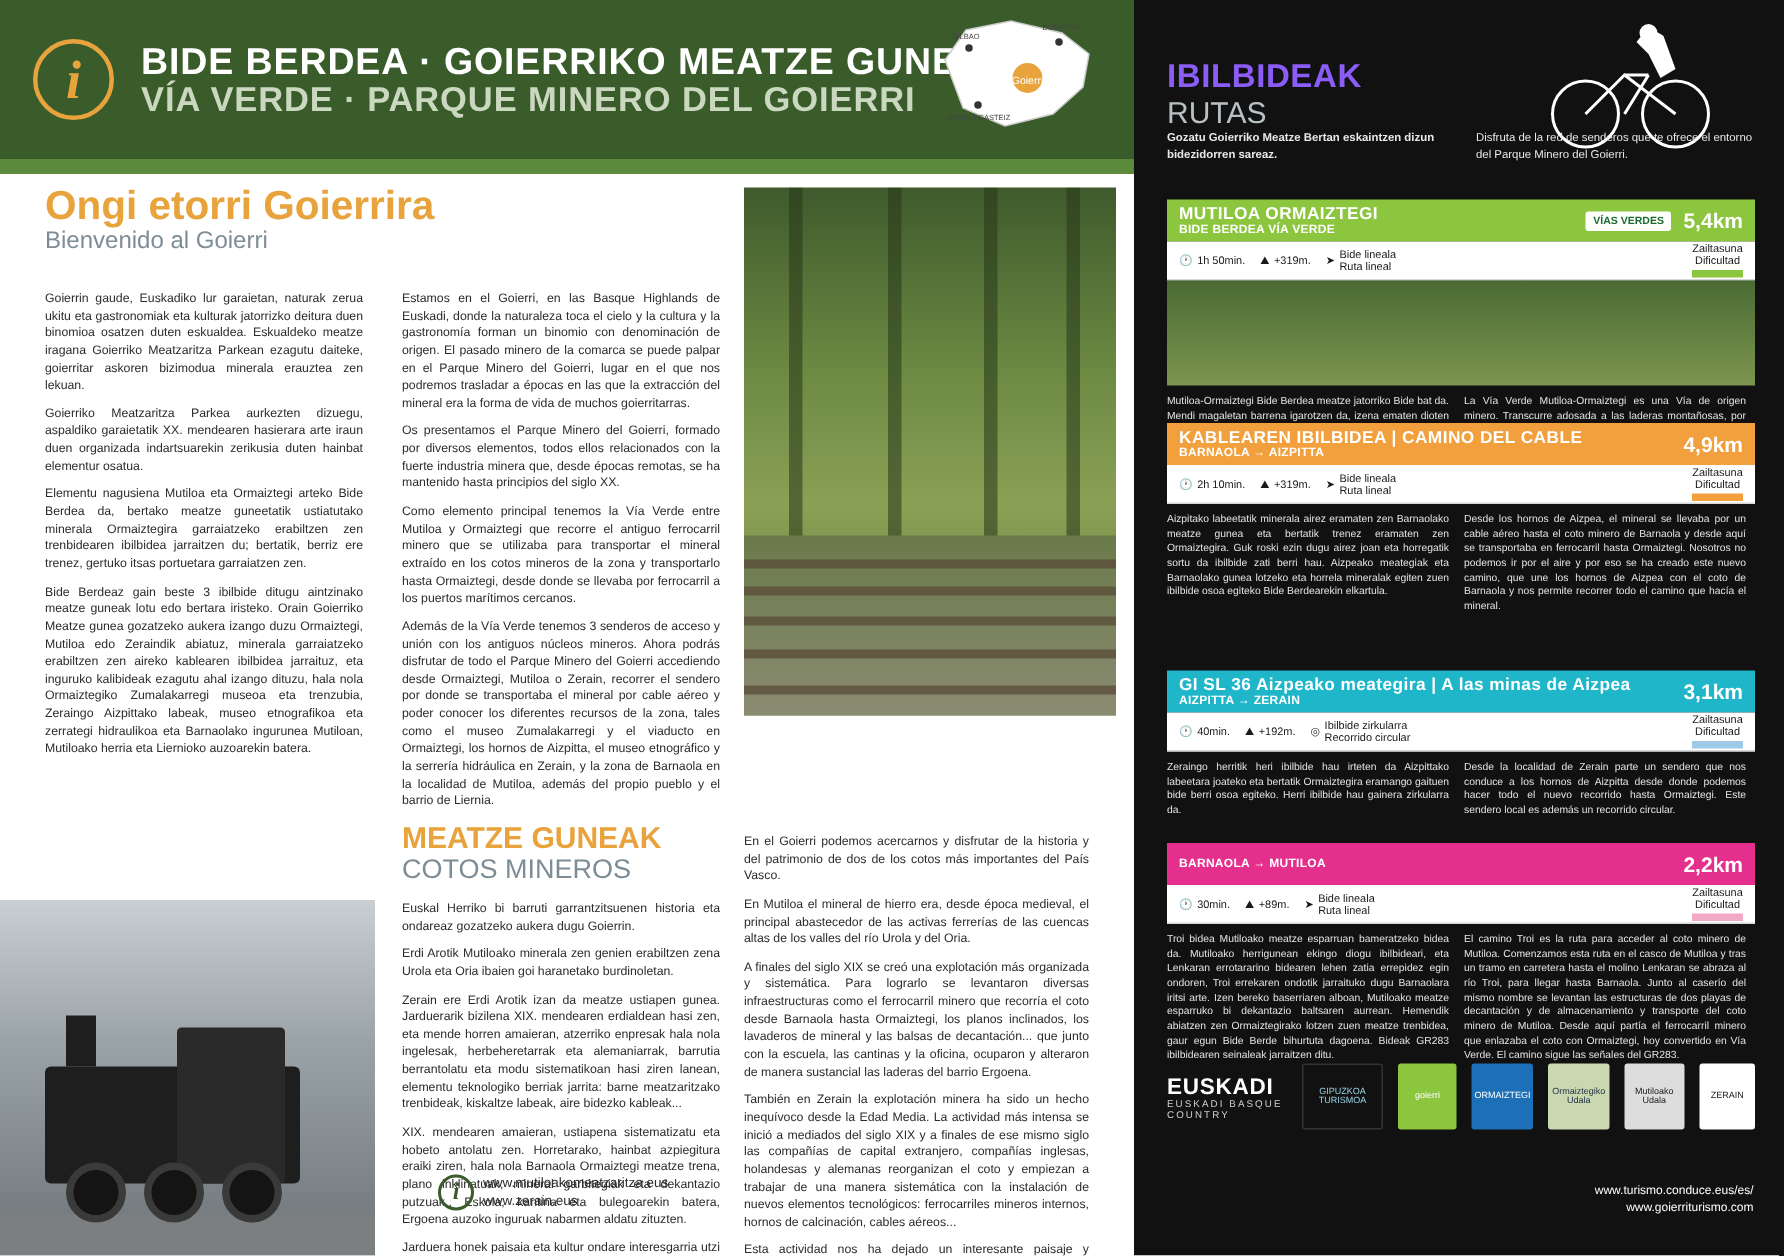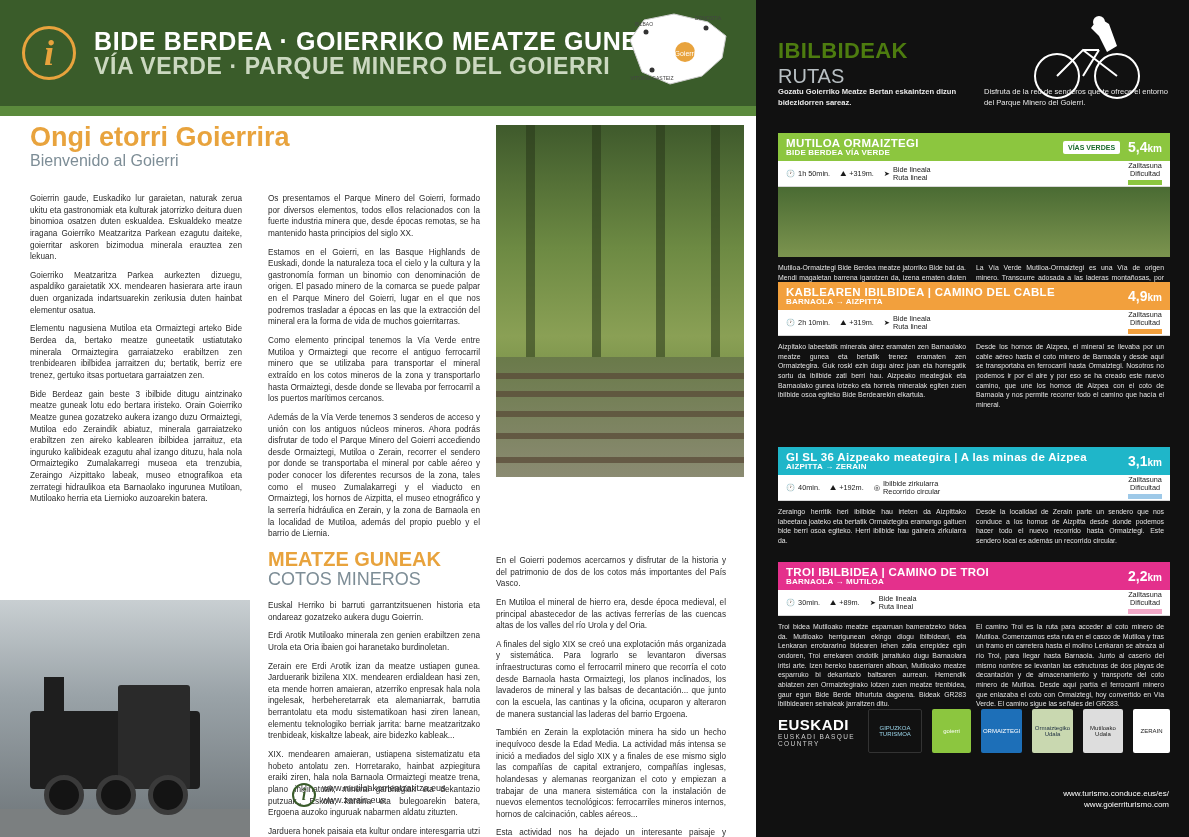--- a/index.html
+++ b/index.html
@@ -97,34 +97,34 @@
     position:absolute; left:292px; top:783px; width:24px; height:24px; border-radius:50%;
     border:2px solid #3a5c2a; color:#3a5c2a;
     display:flex; align-items:center; justify-content:center;
     font-family:"Liberation Serif", serif; font-size:16px; font-style:italic; font-weight:bold;
   }
 
   
   .right { position:absolute; left:756px; top:0; width:433px; height:837px; background:#111111; color:#ffffff; }
 
   .r-head { position:absolute; left:22px; top:38px; }
-  .r-title { font-size:22px; font-weight:bold; color:#4d7c0f; letter-spacing:.4px; }
+  .r-title { font-size:22px; font-weight:bold; color:#8b5cf6; letter-spacing:.4px; }
   .r-subtitle { font-size:20px; color:#b9c0c4; margin-top:1px; }
   .r-lead { position:absolute; left:22px; top:86px; width:185px; font-size:7.6px; line-height:1.45; color:#e8e8e8; font-weight:bold; }
   .r-lead2 { position:absolute; left:228px; top:86px; width:190px; font-size:7.6px; line-height:1.45; color:#e8e8e8; }
 
   .cyclist { position:absolute; right:18px; top:10px; width:150px; height:95px; }
 
   .route { position:absolute; left:22px; width:392px; }
   .route-bar { height:28px; display:flex; align-items:center; padding:0 8px; color:#ffffff; }
   .route-names { flex:1; line-height:1.05; }
   .route-n1 { font-size:11.5px; font-weight:bold; letter-spacing:.3px; }
   .route-n2 { font-size:8px; font-weight:bold; letter-spacing:.2px; }
   .route-km { font-size:14px; font-weight:bold; }
-  .route-km small { font-size:10px; font-weight:bold; }
+  .route-km small { font-size:14px; font-weight:bold; }
 
   .route-meta {
     display:flex; align-items:center; gap:10px;
     background:#ffffff; color:#1a1a1a; height:26px; padding:0 8px;
     font-size:7.3px; border-bottom:1px solid #d8d8d8;
   }
   .meta-item { display:flex; align-items:center; gap:3px; white-space:nowrap; }
   .meta-type { line-height:1.05; }
   .diff { margin-left:auto; text-align:center; line-height:1.05; }
   .diff-bar { width:34px; height:5px; margin:2px auto 0; }
@@ -188,22 +188,22 @@
     </div>
 
     <div class="col col1">
       <p>Goierrin gaude, Euskadiko lur garaietan, naturak zerua ukitu eta gastronomiak eta kulturak jatorrizko deitura duen binomioa osatzen duten eskualdea. Eskualdeko meatze iragana Goierriko Meatzaritza Parkean ezagutu daiteke, goierritar askoren bizimodua minerala erauztea zen lekuan.</p>
       <p>Goierriko Meatzaritza Parkea aurkezten dizuegu, aspaldiko garaietatik XX. mendearen hasierara arte iraun duen organizada indartsuarekin zerikusia duten hainbat elementur osatua.</p>
       <p>Elementu nagusiena Mutiloa eta Ormaiztegi arteko Bide Berdea da, bertako meatze guneetatik ustiatutako minerala Ormaiztegira garraiatzeko erabiltzen zen trenbidearen ibilbidea jarraitzen du; bertatik, berriz ere trenez, gertuko itsas portuetara garraiatzen zen.</p>
       <p>Bide Berdeaz gain beste 3 ibilbide ditugu aintzinako meatze guneak lotu edo bertara iristeko. Orain Goierriko Meatze gunea gozatzeko aukera izango duzu Ormaiztegi, Mutiloa edo Zeraindik abiatuz, minerala garraiatzeko erabiltzen zen aireko kablearen ibilbidea jarraituz, eta inguruko kalibideak ezagutu ahal izango dituzu, hala nola Ormaiztegiko Zumalakarregi museoa eta trenzubia, Zeraingo Aizpittako labeak, museo etnografikoa eta zerrategi hidraulikoa eta Barnaolako ingurunea Mutiloan, Mutiloako herria eta Liernioko auzoarekin batera.</p>
     </div>
 
     <div class="col col2">
+      <p>Estamos en el Goierri, en las Basque Highlands de Euskadi, donde la naturaleza toca el cielo y la cultura y la gastronomía forman un binomio con denominación de origen. El pasado minero de la comarca se puede palpar en el Parque Minero del Goierri, lugar en el que nos podremos trasladar a épocas en las que la extracción del mineral era la forma de vida de muchos goierritarras.</p>
       <p>Os presentamos el Parque Minero del Goierri, formado por diversos elementos, todos ellos relacionados con la fuerte industria minera que, desde épocas remotas, se ha mantenido hasta principios del siglo XX.</p>
-      <p>Estamos en el Goierri, en las Basque Highlands de Euskadi, donde la naturaleza toca el cielo y la cultura y la gastronomía forman un binomio con denominación de origen. El pasado minero de la comarca se puede palpar en el Parque Minero del Goierri, lugar en el que nos podremos trasladar a épocas en las que la extracción del mineral era la forma de vida de muchos goierritarras.</p>
       <p>Como elemento principal tenemos la Vía Verde entre Mutiloa y Ormaiztegi que recorre el antiguo ferrocarril minero que se utilizaba para transportar el mineral extraído en los cotos mineros de la zona y transportarlo hasta Ormaiztegi, desde donde se llevaba por ferrocarril a los puertos marítimos cercanos.</p>
       <p>Además de la Vía Verde tenemos 3 senderos de acceso y unión con los antiguos núcleos mineros. Ahora podrás disfrutar de todo el Parque Minero del Goierri accediendo desde Ormaiztegi, Mutiloa o Zerain, recorrer el sendero por donde se transportaba el mineral por cable aéreo y poder conocer los diferentes recursos de la zona, tales como el museo Zumalakarregi y el viaducto en Ormaiztegi, los hornos de Aizpitta, el museo etnográfico y la serrería hidráulica en Zerain, y la zona de Barnaola en la localidad de Mutiloa, además del propio pueblo y el barrio de Liernia.</p>
     </div>
 
     <div class="mines-title">MEATZE GUNEAK</div>
     <div class="mines-sub">COTOS MINEROS</div>
 
     <div class="col col3">
       <p>Euskal Herriko bi barruti garrantzitsuenen historia eta ondareaz gozatzeko aukera dugu Goierrin.</p>
       <p>Erdi Arotik Mutiloako minerala zen genien erabiltzen zena Urola eta Oria ibaien goi haranetako burdinoletan.</p>
@@ -354,21 +354,20 @@
       </div>
       <div class="route-text">
         <div>Zeraingo herritik heri ibilbide hau irteten da Aizpittako labeetara joateko eta bertatik Ormaiztegira eramango gaituen bide berri osoa egiteko. Herri ibilbide hau gainera zirkularra da.</div>
         <div>Desde la localidad de Zerain parte un sendero que nos conduce a los hornos de Aizpitta desde donde podemos hacer todo el nuevo recorrido hasta Ormaiztegi. Este sendero local es además un recorrido circular.</div>
       </div>
     </div>
 
     <div class="route" style="top:562px">
       <div class="route-bar" style="background:#e4308c">
         <div class="route-names">
-          <div class="route-n1">TROI IBILBIDEA | CAMINO DE TROI</div>
           <div class="route-n2">BARNAOLA → MUTILOA</div>
         </div>
         <div class="route-km"><span>2,2</span><small>km</small></div>
       </div>
       <div class="route-meta">
         <div class="meta-item">
             <span>🕐</span>
             <span>30min.</span>
           </div>
         <div class="meta-item">

